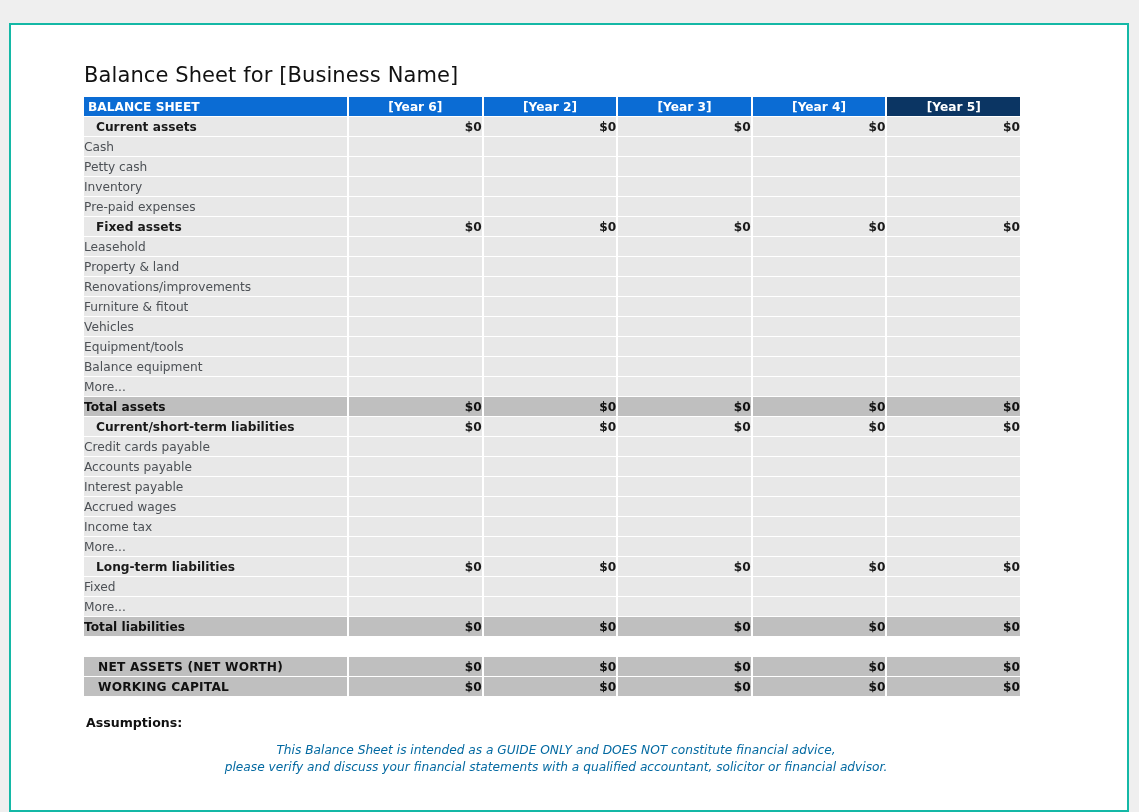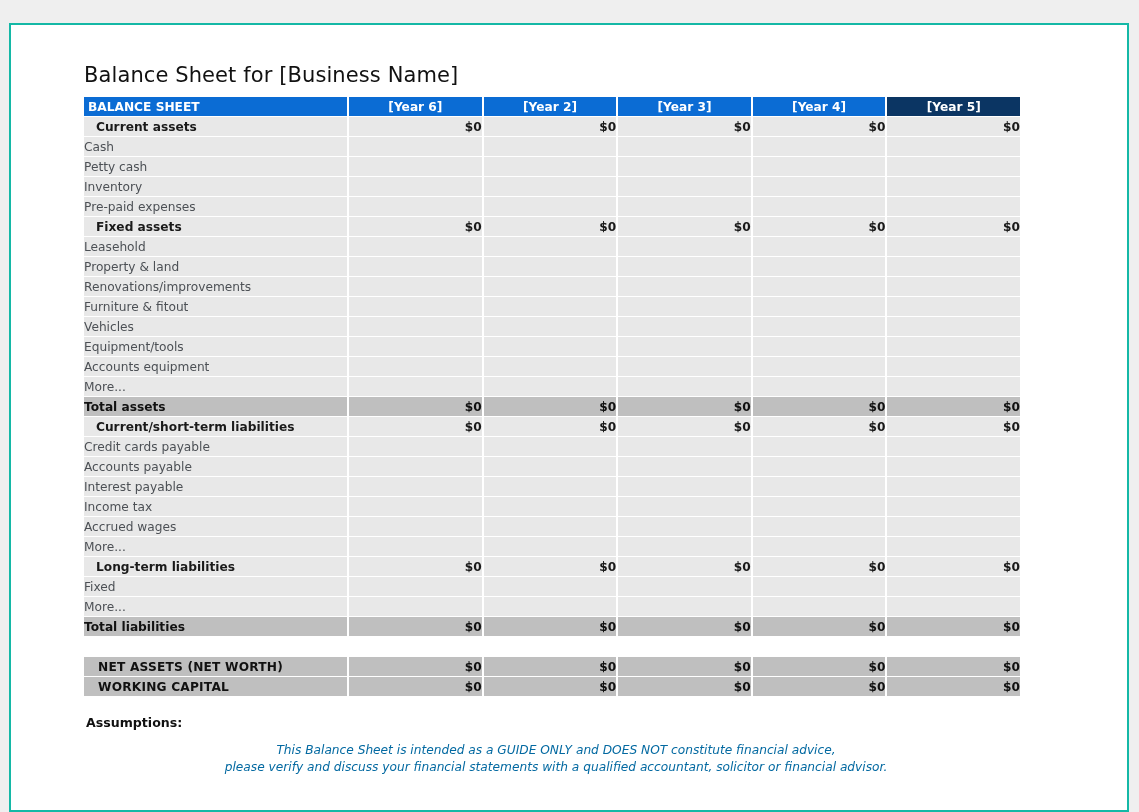--- a/index.html
+++ b/index.html
@@ -267,21 +267,21 @@
           </tr>
           <tr class="item">
             <td class="lbl">Equipment/tools</td>
             <td class="val"></td>
             <td class="val"></td>
             <td class="val"></td>
             <td class="val"></td>
             <td class="val"></td>
           </tr>
           <tr class="item">
-            <td class="lbl">Accounts equipment</td>
+            <td class="lbl">Balance equipment</td>
             <td class="val"></td>
             <td class="val"></td>
             <td class="val"></td>
             <td class="val"></td>
             <td class="val"></td>
           </tr>
           <tr class="item">
             <td class="lbl">More...</td>
             <td class="val"></td>
             <td class="val"></td>
@@ -323,29 +323,29 @@
           </tr>
           <tr class="item">
             <td class="lbl">Interest payable</td>
             <td class="val"></td>
             <td class="val"></td>
             <td class="val"></td>
             <td class="val"></td>
             <td class="val"></td>
           </tr>
           <tr class="item">
+            <td class="lbl">Accrued wages</td>
+            <td class="val"></td>
+            <td class="val"></td>
+            <td class="val"></td>
+            <td class="val"></td>
+            <td class="val"></td>
+          </tr>
+          <tr class="item">
             <td class="lbl">Income tax</td>
-            <td class="val"></td>
-            <td class="val"></td>
-            <td class="val"></td>
-            <td class="val"></td>
-            <td class="val"></td>
-          </tr>
-          <tr class="item">
-            <td class="lbl">Accrued wages</td>
             <td class="val"></td>
             <td class="val"></td>
             <td class="val"></td>
             <td class="val"></td>
             <td class="val"></td>
           </tr>
           <tr class="item">
             <td class="lbl">More...</td>
             <td class="val"></td>
             <td class="val"></td>

